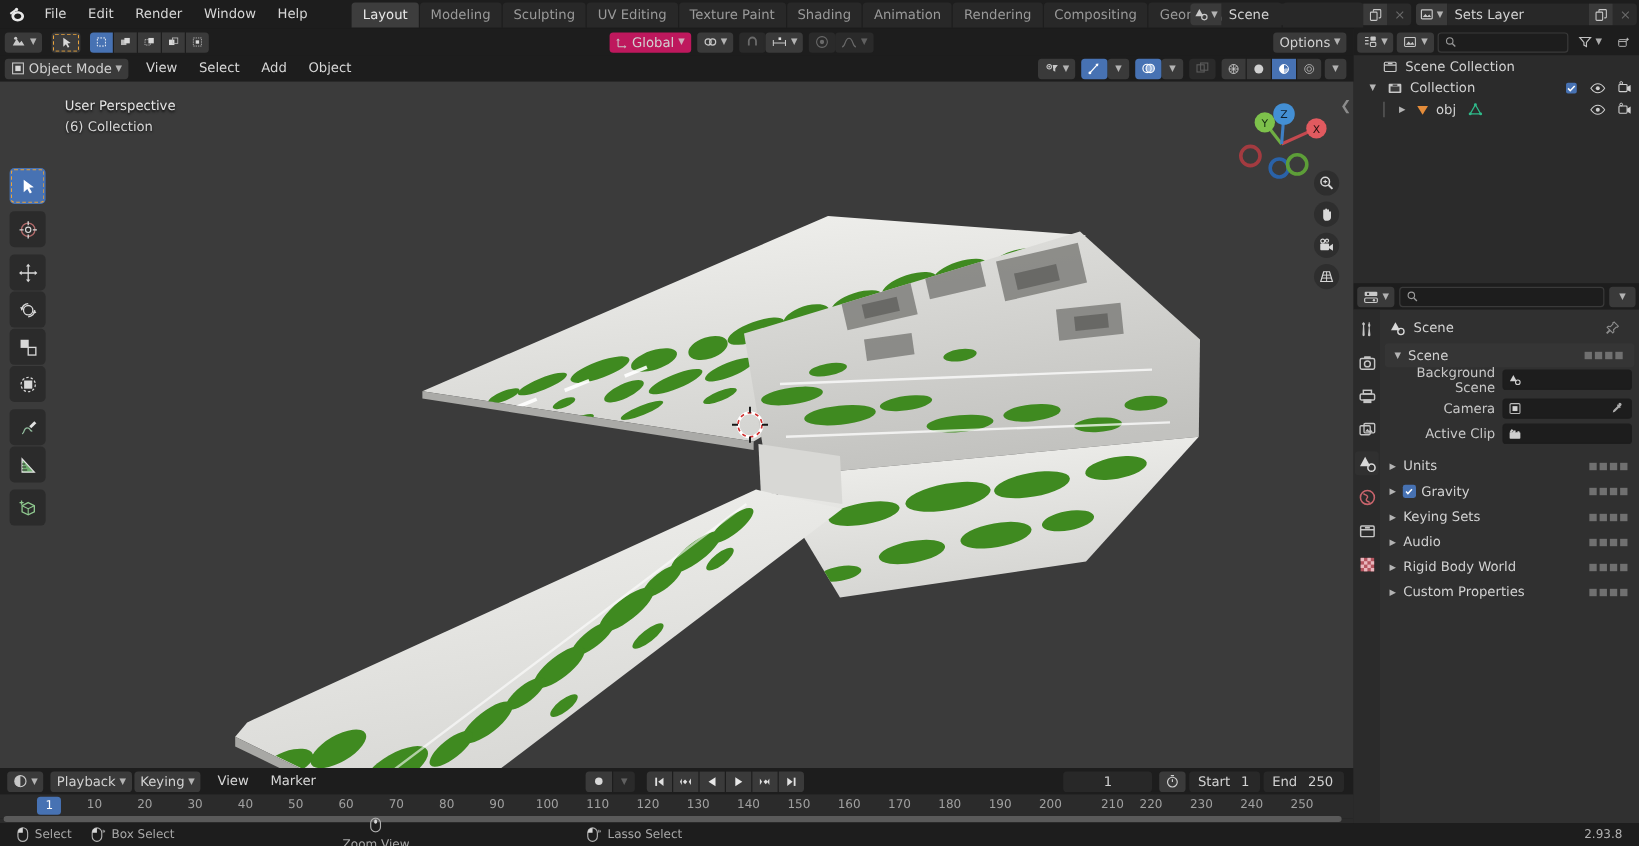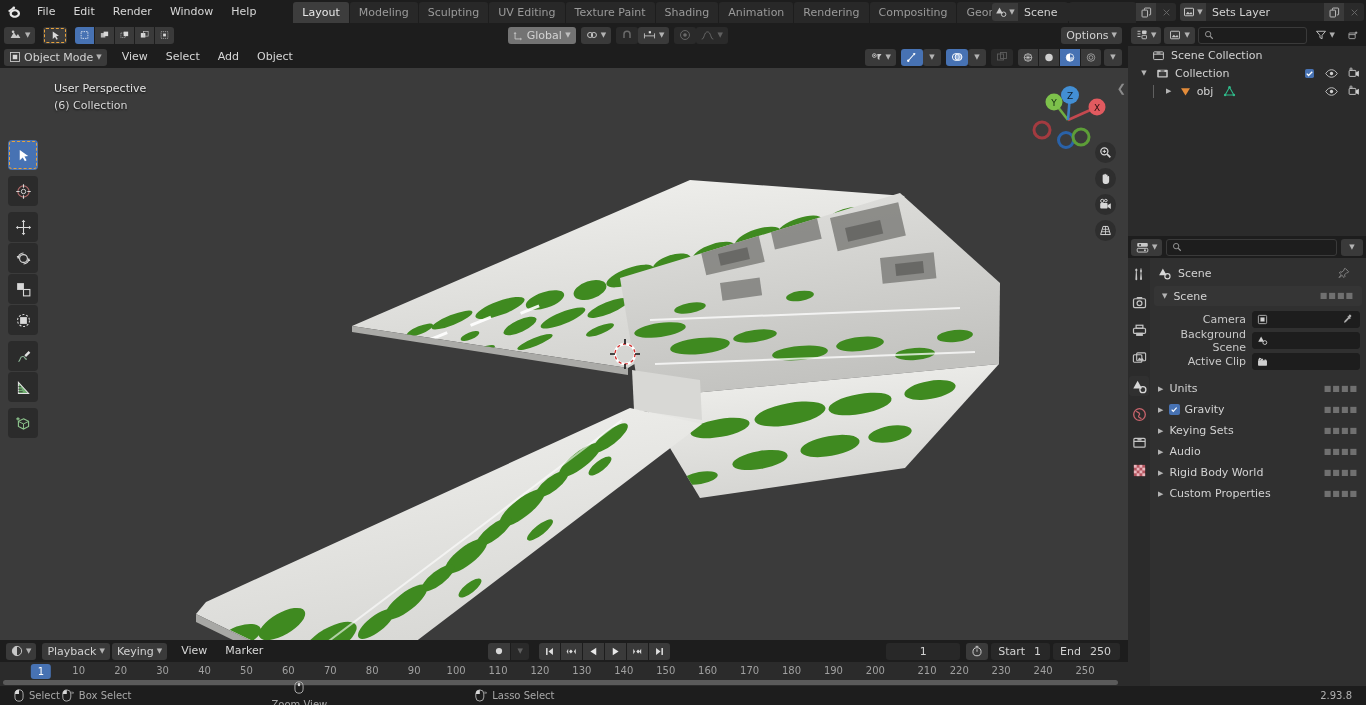--- a/index.html
+++ b/index.html
@@ -299,21 +299,21 @@
       <div class="hbtn" style="width:19px;">
         <svg width="12" height="12" viewBox="0 0 16 16">
             <rect x="2" y="2" width="12" height="12" fill="none" stroke="#c0c0c0" stroke-width="1.2" stroke-dasharray="2 1.4"></rect>
             <rect x="5.5" y="5.5" width="5" height="5" fill="#d8d8d8"></rect>
           </svg>
       </div>
     </div>
 
     <div style="flex:1;"></div>
 
-    <div class="hbtn flat" style="background:#737373; min-width:68px; justify-content:flex-start;">
+    <div class="hbtn flat" style="background:#be185d; min-width:68px; justify-content:flex-start;">
       <svg width="11" height="11" viewBox="0 0 16 16">
           <path d="M3 13V5m0 8h8" stroke="#c8c8c8" stroke-width="1.3" fill="none"></path>
           <path d="M3 3l2.2 2.4H.8z" fill="#c8c8c8"></path>
           <path d="M13 13l-2.4-2.2v4.4z" fill="#c8c8c8"></path>
         </svg>
       <span>Global</span>
       <span class="caret" style="margin-left:auto;">▼</span>
     </div>
     <div style="width:5px;"></div>
     <div class="hbtn">
@@ -1031,48 +1031,48 @@
             </svg>
         </span>
       </div>
 
       <div class="panel-head">
         <span class="tri">▼</span>
         <span>Scene</span>
         <span class="grip">■■■■</span>
       </div>
 
+      <div class="prow">
+        <span class="lab">Background Scene</span>
+        <span class="pfield">
+          <svg width="11" height="11" viewBox="0 0 16 16">
+              <path d="M6 2.2l4.2 7.6H1.8z" fill="#cfcfcf"></path>
+              <circle cx="11.4" cy="11" r="2.8" fill="none" stroke="#cfcfcf" stroke-width="1.3"></circle>
+            </svg>
+          <span></span>
+        </span>
+      </div>
+
       <div class="prow" style="margin-top:3px;">
         <span class="lab">Camera</span>
         <span class="pfield">
           <svg width="11" height="11" viewBox="0 0 16 16">
               <rect x="2" y="2" width="12" height="12" rx="1.4" fill="none" stroke="#b8b8b8" stroke-width="1.3"></rect>
               <rect x="5" y="5" width="6" height="6" fill="#d0d0d0"></rect>
             </svg>
           <span></span>
           <span class="eyedrop">
             <svg width="11" height="11" viewBox="0 0 16 16">
                 <path d="M11.5 1.5a2 2 0 012.9 2.9l-1.2 1.2.8.8-1.1 1.1-.8-.8-5.2 5.2-2.6.7.7-2.6 5.2-5.2-.8-.8L10.5 2.7l.8.8z" fill="#d0d0d0"></path>
               </svg>
           </span>
         </span>
       </div>
 
       <div class="prow">
-        <span class="lab">Background Scene</span>
-        <span class="pfield">
-          <svg width="11" height="11" viewBox="0 0 16 16">
-              <path d="M6 2.2l4.2 7.6H1.8z" fill="#cfcfcf"></path>
-              <circle cx="11.4" cy="11" r="2.8" fill="none" stroke="#cfcfcf" stroke-width="1.3"></circle>
-            </svg>
-          <span></span>
-        </span>
-      </div>
-
-      <div class="prow">
         <span class="lab">Active Clip</span>
         <span class="pfield">
           <svg width="11" height="11" viewBox="0 0 16 16">
               <rect x="1.5" y="6" width="13" height="8" rx="1" fill="#cfcfcf"></rect>
               <path d="M1.5 6l2-3.4 2.6.7-2 3.4zM6.6 3.7l2.6.7-2 3.4-2.6-.7zM11 4.6l2.6.7-2 3.4" fill="#cfcfcf"></path>
             </svg>
           <span></span>
         </span>
       </div>
 
@@ -1122,21 +1122,21 @@
   </div>
 
   <div class="status">
     <div class="st-item" style="margin-left:14px;">
       <svg width="10" height="13" viewBox="0 0 12 16">
           <rect x="1" y="1" width="10" height="14" rx="5" fill="none" stroke="#b0b0b0" stroke-width="1.2"></rect>
           <path d="M1 6V6a5 5 0 015-5v5z" fill="#d8d8d8"></path>
         </svg>
       <span>Select</span>
     </div>
-    <div class="st-item" style="margin-left:2px;">
+    <div class="st-item" style="margin-left:16px;">
       <svg width="12" height="13" viewBox="0 0 15 16">
           <rect x="1" y="1" width="10" height="14" rx="5" fill="none" stroke="#b0b0b0" stroke-width="1.2"></rect>
           <path d="M1 6V6a5 5 0 015-5v5z" fill="#d8d8d8"></path>
           <path d="M12.5 3v3M14 3.6v2" stroke="#b0b0b0" stroke-width="1"></path>
         </svg>
       <span>Box Select</span>
     </div>
     <div class="st-item" style="margin-left:140px;flex-direction:column;">
       <svg width="10" height="13" viewBox="0 0 12 16">
           <rect x="1" y="1" width="10" height="14" rx="5" fill="none" stroke="#b0b0b0" stroke-width="1.2"></rect>

